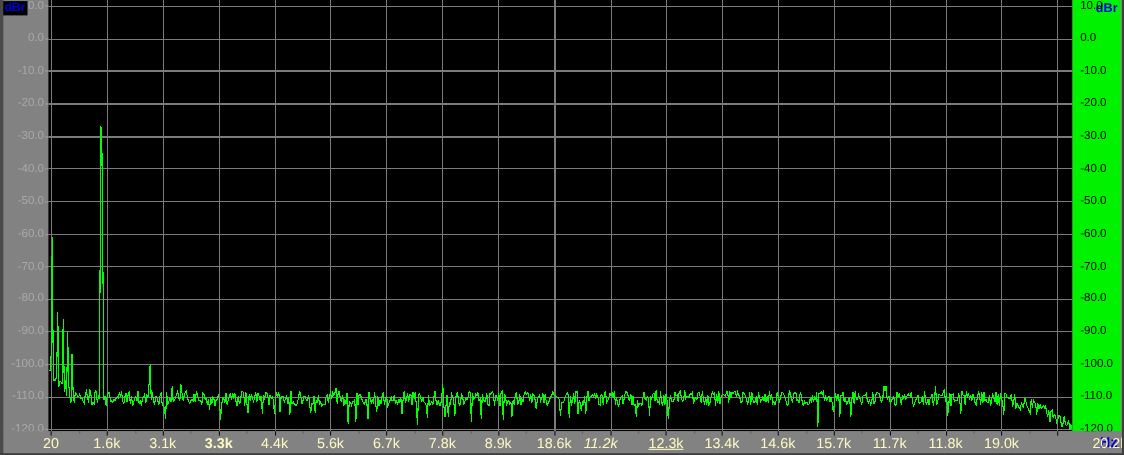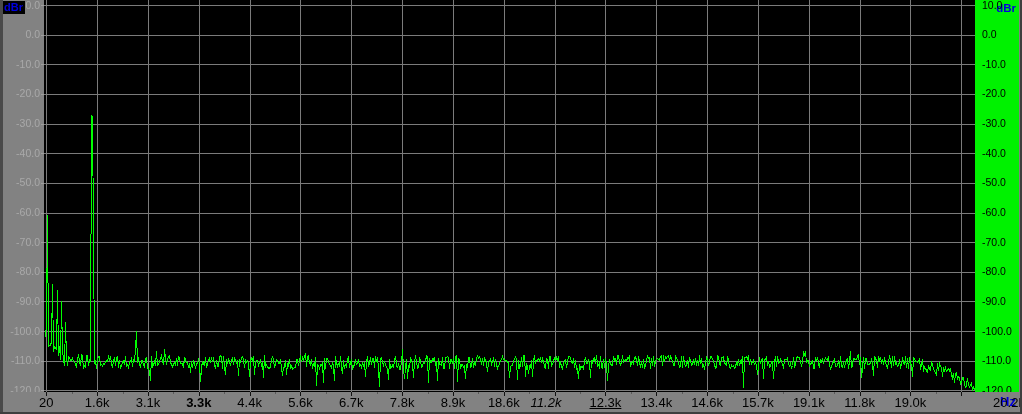--- a/index.html
+++ b/index.html
@@ -27,21 +27,21 @@
     background:#000;padding:0 2px 1px 2px;font-size:11px;line-height:12px;
   }
   .meter{position:absolute;left:975px;top:0;width:44px;height:392px;background:#00f200;z-index:2;}
   .mlab{
     position:absolute;left:7px;color:#000;font-size:10.5px;line-height:11px;white-space:nowrap;
   }
   .unit-tr{position:absolute;top:2px;right:3px;font-size:11.5px;}
   .bottombar{position:absolute;left:0;top:392px;width:1022px;height:22px;background:#828282;z-index:5;}
   .xlab{
     position:absolute;top:4px;width:50px;text-align:center;
-    color:#000000;font-size:13px;line-height:14px;white-space:nowrap;
+    color:#fef9c3;font-size:13px;line-height:14px;white-space:nowrap;
   }
   .xtick-major{position:absolute;top:0;width:1px;height:4px;background:#111;}
   .xtick-minor{position:absolute;top:0;width:1px;height:2px;background:#5a5a5a;}
   .unit-br{position:absolute;top:3px;right:6px;font-size:13px;line-height:14px;}
   .edge-left{position:absolute;left:0;top:0;width:3px;height:414px;background:#4a4a4a;z-index:6;}
   .edge-right{position:absolute;right:0;top:0;width:2px;height:414px;background:#3e3e3e;z-index:6;}
   .edge-bottom{position:absolute;left:0;bottom:0;width:1022px;height:2px;background:#3e3e3e;z-index:6;}
 </style>
 </head>
 <body>
@@ -132,21 +132,21 @@
       <div class="xtick-minor" style="left: 631px;"></div>
       <span class="xlab" style="left: 631.3px;">13.4k</span>
       <div class="xtick-major" style="left: 656px;"></div>
       <div class="xtick-minor" style="left: 682px;"></div>
       <span class="xlab" style="left: 682.133px;">14.6k</span>
       <div class="xtick-major" style="left: 707px;"></div>
       <div class="xtick-minor" style="left: 733px;"></div>
       <span class="xlab" style="left: 732.966px;">15.7k</span>
       <div class="xtick-major" style="left: 758px;"></div>
       <div class="xtick-minor" style="left: 783px;"></div>
-      <span class="xlab" style="left: 783.799px;">19.1k</span>
+      <span class="xlab" style="left: 783.799px;">11.7k</span>
       <div class="xtick-major" style="left: 809px;"></div>
       <div class="xtick-minor" style="left: 834px;"></div>
       <span class="xlab" style="left: 834.633px;">11.8k</span>
       <div class="xtick-major" style="left: 860px;"></div>
       <div class="xtick-minor" style="left: 885px;"></div>
       <span class="xlab" style="left: 885.466px;">19.0k</span>
       <div class="xtick-major" style="left: 910px;"></div>
       <div class="xtick-minor" style="left: 936px;"></div>
       <span class="xlab" style="left: 984px;">20.2k</span>
       <div class="xtick-major" style="left: 961px;"></div>

